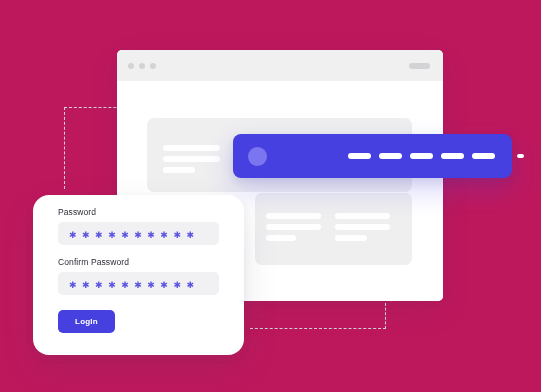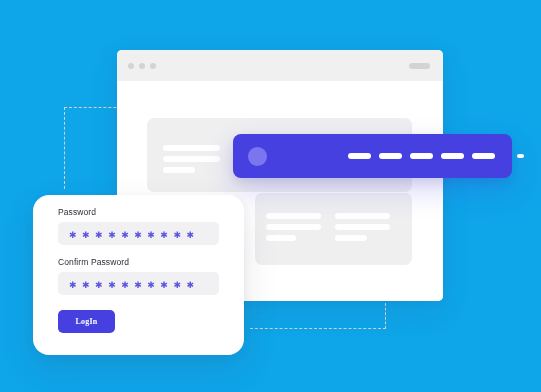--- a/index.html
+++ b/index.html
@@ -11,21 +11,21 @@
     height: 392px;
     background: #ffffff;
     font-family: "Liberation Sans", sans-serif;
     overflow: hidden;
   }
 
   .scene {
     position: relative;
     width: 541px;
     height: 392px;
-    background: #0ea5e9;
+    background: #be185d;
   }
 
   
   .dash-frame {
     position: absolute;
     box-sizing: border-box;
   }
   .dash-frame-tl {
     left: 64px;
     top: 107px;
@@ -230,21 +230,21 @@
   .login-button {
     position: absolute;
     left: 25px;
     top: 115px;
     width: 57px;
     height: 23px;
     background: #4740e0;
     border: none;
     border-radius: 5px;
     color: #ffffff;
-    font-family: Liberation Serif, serif;
+    font-family: Liberation Sans, sans-serif;
     font-size: 8px;
     font-weight: bold;
     letter-spacing: 0.2px;
     cursor: pointer;
     padding: 0;
   }
 </style>
 </head>
 <body>
 

